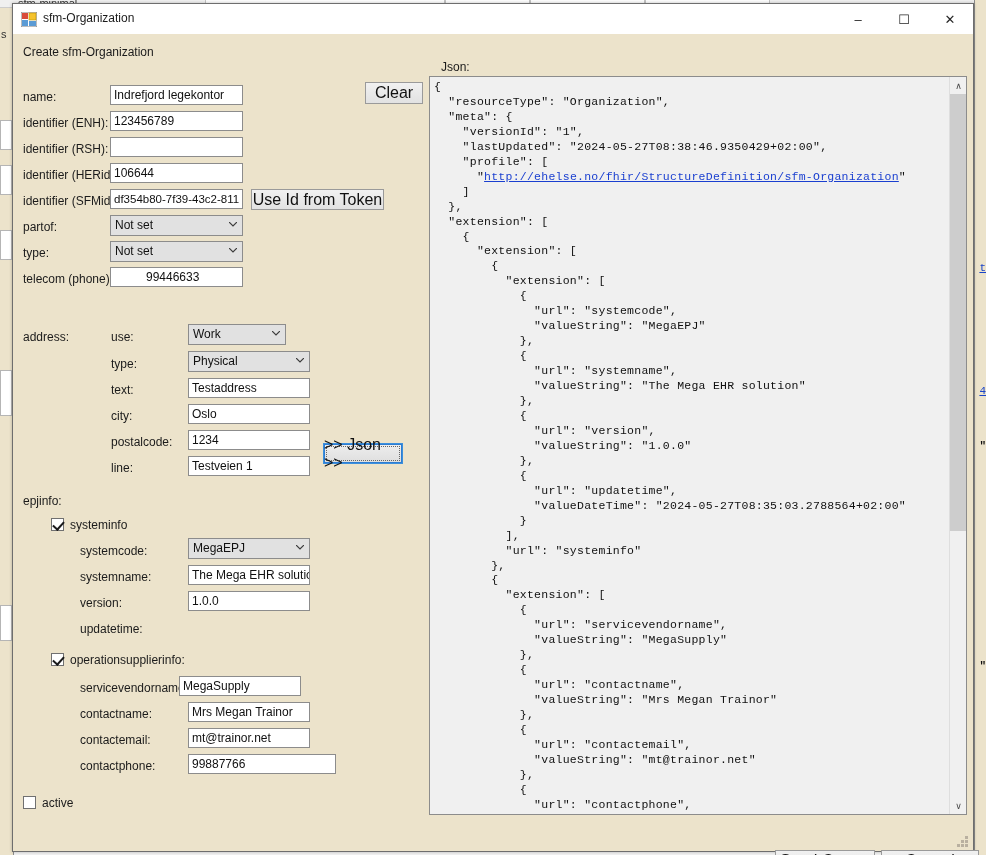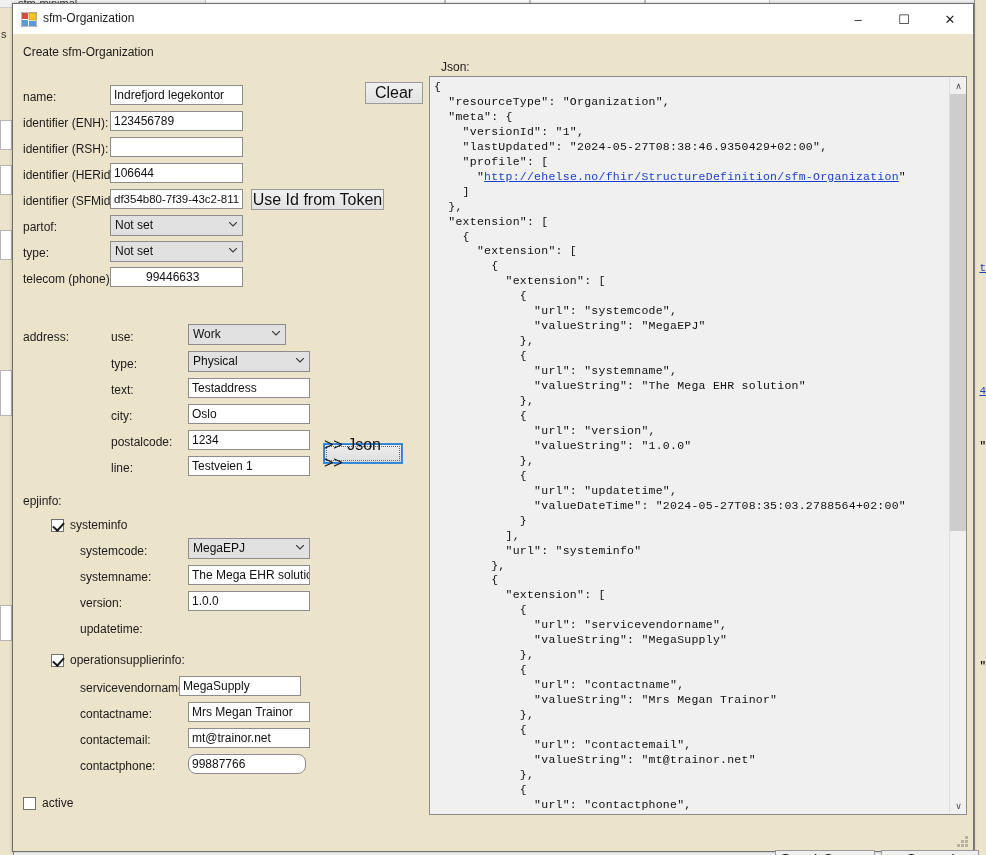--- a/index.html
+++ b/index.html
@@ -130,21 +130,21 @@
   .btn-focus {
     border: 1px solid #3c8fdc;
     box-shadow: 0 0 0 1px #2d7dd2 inset;
     background: linear-gradient(#eeeeee,#dedede);
   }
   .btn-focus .inner-dots {
     position:absolute; inset:2px;
     border: 1px dotted #666;
   }
 
-  .cbrow { position: absolute; display: flex; align-items: center; }
+  .cbrow { position: absolute; display: flex; }
   .cbox {
     width: 13px; height: 13px;
     background: #ffffff; border: 1px solid #707070;
     position: relative; margin-right: 6px;
     flex: none;
   }
   .cbox.checked::after {
     content: "";
     position: absolute; left: 3px; top: 0px;
     width: 5px; height: 9px;
@@ -390,21 +390,21 @@
     <div class="lbl" style="left:67px; top:647px;">servicevendorname:</div>
     <div class="txt" style="left:166px; top:642px; width:122px;">MegaSupply</div>
 
     <div class="lbl" style="left:67px; top:673px;">contactname:</div>
     <div class="txt" style="left:175px; top:668px; width:122px;">Mrs Megan Trainor</div>
 
     <div class="lbl" style="left:67px; top:699px;">contactemail:</div>
     <div class="txt" style="left:175px; top:694px; width:122px;">mt@trainor.net</div>
 
     <div class="lbl" style="left:67px; top:725px;">contactphone:</div>
-    <div class="txt" style="left:175px; top:720px; width:118px;border-radius:8px;">99887766</div>
+    <div class="txt" style="left:175px; top:720px; width:148px;">99887766</div>
 
     <div class="cbrow" style="left:10px; top:762px;">
       <div class="cbox"></div>
       <span class="cblabel">active</span>
     </div>
 
     <div id="json-label">Json:</div>
     <div id="json-box">
       <div id="json-text"><span>{
   "resourceType": "Organization",

